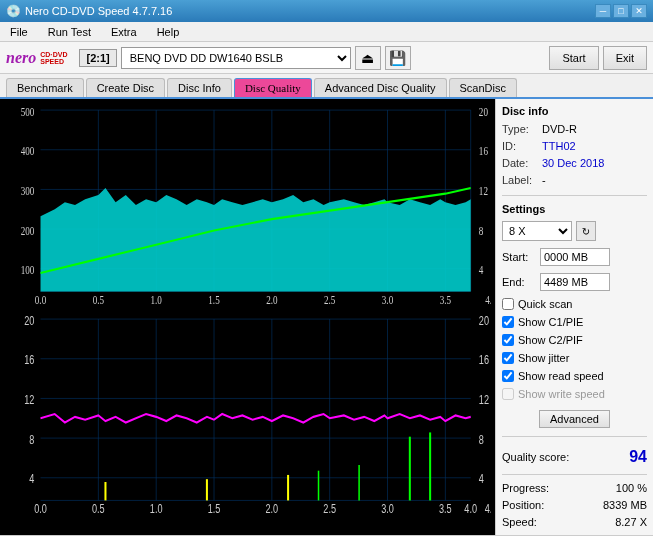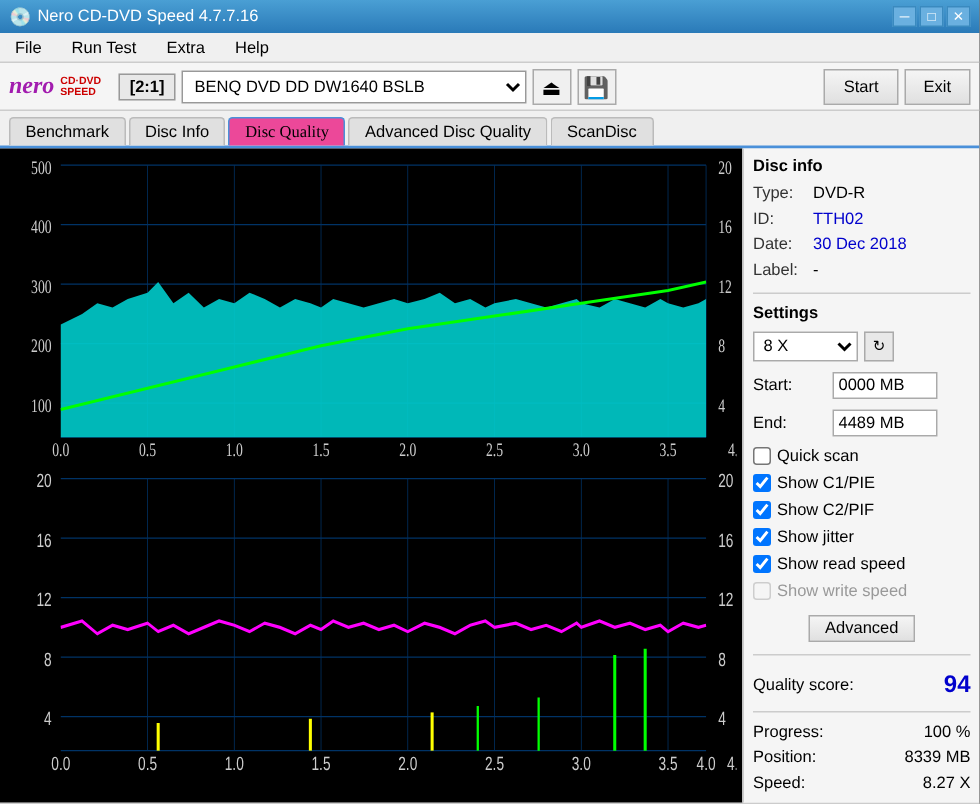--- a/index.html
+++ b/index.html
@@ -42,21 +42,21 @@
     .info-row { display: flex; gap: 4px; margin-bottom: 1px; }
     .info-key { color: #333; min-width: 36px; }
     .info-val { color: #000; }
     .info-val.colored { color: #0000cc; }
 
     
     .settings-row { display: flex; align-items: center; gap: 4px; margin-bottom: 3px; }
     .speed-select { border: 1px solid #aaa; background: white; padding: 1px 2px; font-size: 11px; width: 70px; height: 20px; }
     .refresh-btn { width: 20px; height: 20px; background: #e8e8e8; border: 1px solid #aaa; display: flex; align-items: center; justify-content: center; cursor: pointer; font-size: 10px; }
 
-    .input-row { display: flex; align-items: center; margin-bottom: 3px; gap: 15px; }
+    .input-row { display: flex; align-items: center; margin-bottom: 3px; }
     .input-label { min-width: 38px; }
     .input-field { border: 1px solid #aaa; background: white; padding: 1px 3px; font-size: 11px; width: 70px; height: 18px; }
 
     .checkbox-row { display: flex; align-items: center; gap: 4px; margin-bottom: 2px; }
     .checkbox-row input[type=checkbox] { width: 12px; height: 12px; }
 
     .advanced-btn { background: linear-gradient(to bottom, #f5f5f5, #e0e0e0); border: 1px solid #aaa; padding: 2px 10px; font-size: 11px; cursor: pointer; align-self: flex-end; margin-top: 2px; }
 
     
     .quality-row { display: flex; justify-content: space-between; align-items: center; margin-top: 3px; }
@@ -112,20 +112,21 @@
   </select>
   <div class="toolbar-icon-btn">⏏</div>
   <div class="toolbar-icon-btn">💾</div>
   <div class="spacer"></div>
   <button class="toolbar-btn">Start</button>
   <button class="toolbar-btn">Exit</button>
 </div>
 
 <div class="tabs">
   <div class="tab">Benchmark</div>
+  <div class="tab">Create Disc</div>
   <div class="tab">Disc Info</div>
   <div class="tab active">Disc Quality</div>
   <div class="tab">Advanced Disc Quality</div>
   <div class="tab">ScanDisc</div>
 </div>
 
 <div class="main">
 
   <div class="chart-area">
 

